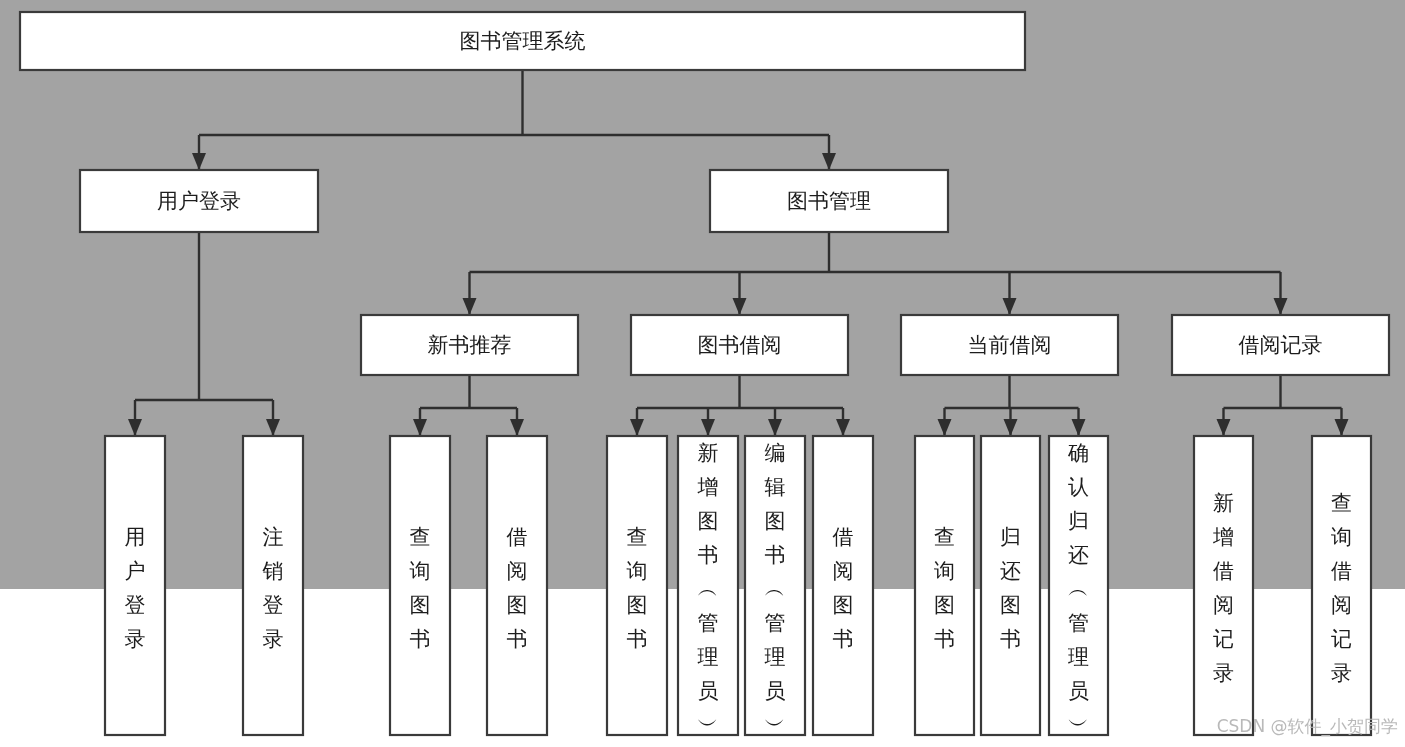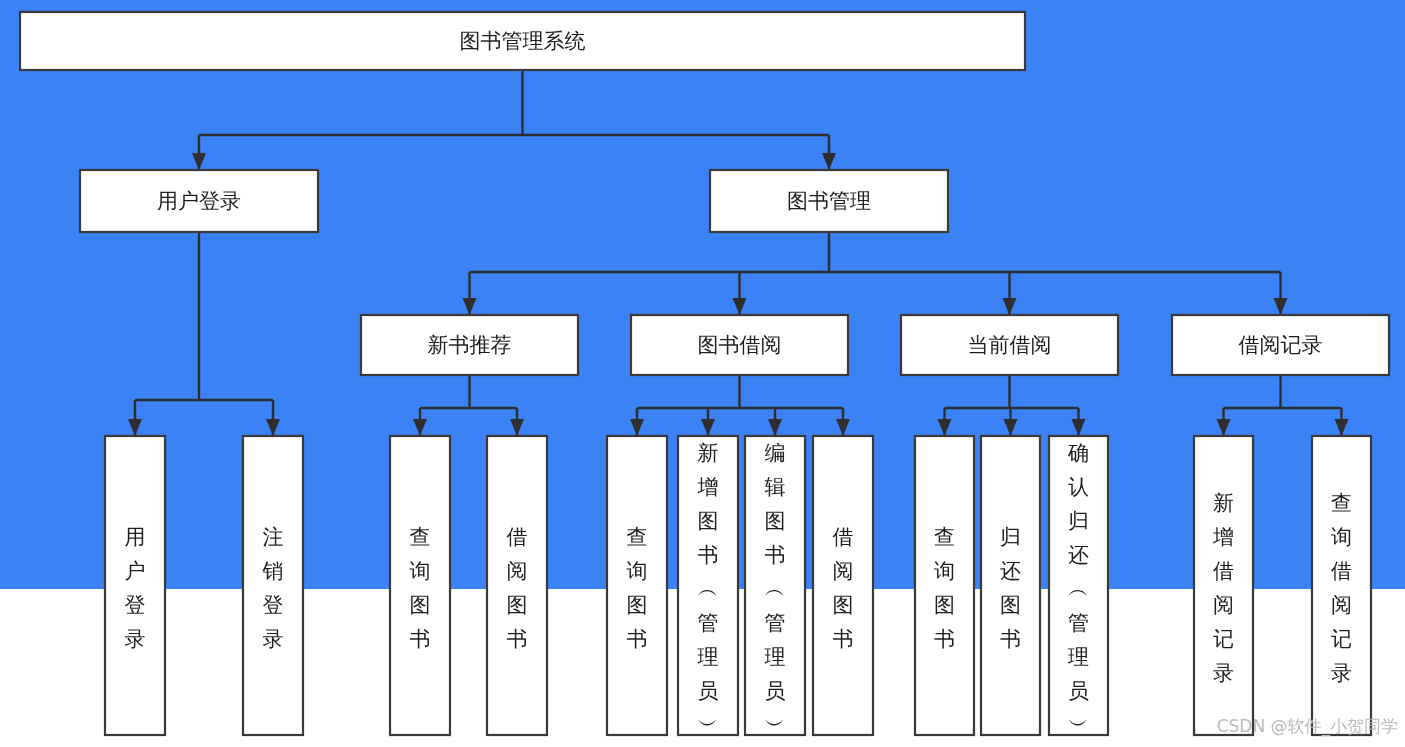--- a/index.html
+++ b/index.html
@@ -10,21 +10,21 @@
   body {
     width: 1405px;
     height: 747px;
     font-family: "DejaVu Sans", "Liberation Sans", sans-serif;
     overflow: hidden;
   }
   #diagram-root {
     position: relative;
     width: 1405px;
     height: 589px;
-    background: #3b82f6;
+    background: #a3a3a3;
   }
   svg#tree-svg {
     position: absolute;
     left: 0;
     top: 0;
     width: 1405px;
     height: 747px;
   }
   .node-box {
     fill: #ffffff;

